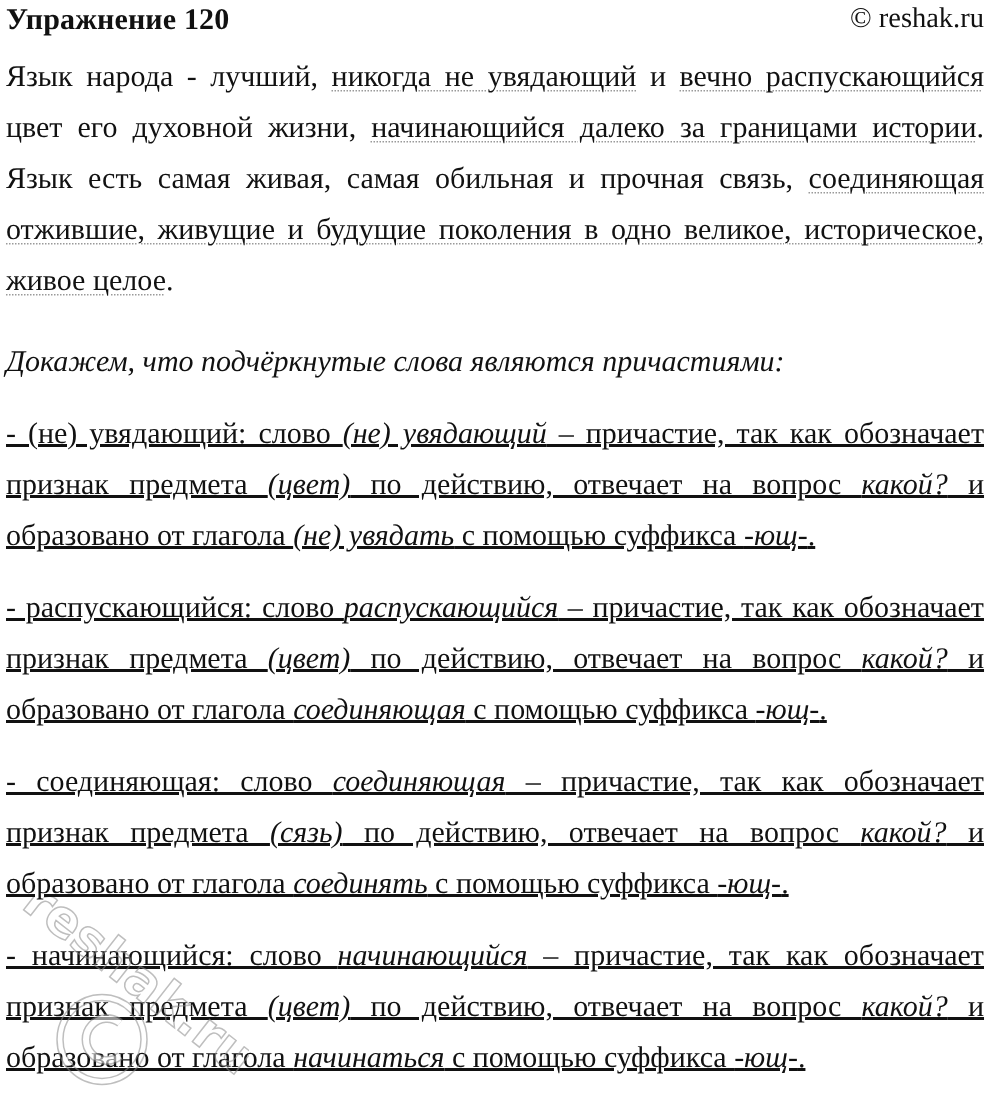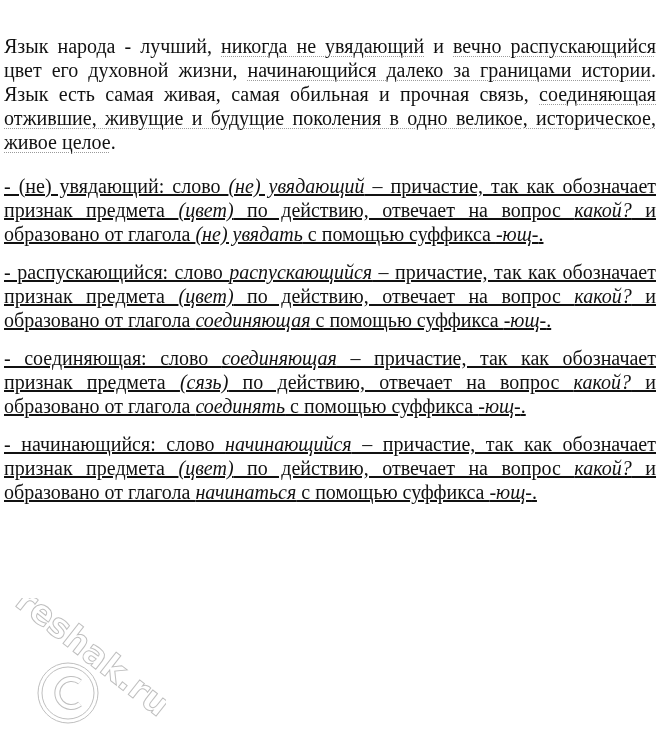--- a/index.html
+++ b/index.html
@@ -9,48 +9,51 @@
     color: #111111;
   }
   .header {
     position: absolute; left: 4px; right: 4px; top: 0; height: 26px;
     display: flex; justify-content: space-between; align-items: center;
   }
   .title { font-weight: bold; font-size: 20px; letter-spacing: 0.1px; }
   .copyright { font-size: 19px; }
   .content {
     position: absolute; left: 4px; top: 34px; width: 652px;
-    font-size: 20px; line-height: 24px;
+    font-size: 20px; line-height: 34px;
   }
   p { margin: 0; text-align: justify; text-align-last: left; }
   .para1 { margin-bottom: 20px; }
   .intro { margin-bottom: 14px; }
   .item { margin-bottom: 14px; text-decoration: underline; }
   .u {
     text-decoration: underline dotted #9a9a9a;
     text-decoration-thickness: 1px;
     text-underline-offset: 3px;
   }
   i { font-style: italic; }
   .watermark {
     position: absolute; left: -4px; top: 598px; width: 170px; height: 150px;
     pointer-events: none; opacity: 0.55;
   }
 </style>
 </head>
 <body>
 
 <div class="header">
+  <span class="title">Упражнение 120</span>
+  <span class="copyright">© reshak.ru</span>
 </div>
 
 <div class="content">
   <p class="para1">
     <span>Язык народа - лучший, </span><span class="u">никогда не увядающий</span><span> и </span><span class="u">вечно распускающийся</span><span> цвет его духовной жизни, </span><span class="u">начинающийся далеко за границами истории</span><span>. Язык есть самая живая, самая обильная и прочная связь, </span><span class="u">соединяющая отжившие, живущие и будущие поколения в одно великое, историческое, живое целое</span><span>.</span>
   </p>
 
+  <p class="intro"><i>Докажем, что подчёркнутые слова являются причастиями:</i></p>
 
   <p class="item">
     <span>- (не) увядающий: слово </span><i>(не) увядающий</i><span> – причастие, так как обозначает признак предмета </span><i>(цвет)</i><span> по действию, отвечает на вопрос </span><i>какой?</i><span> и образовано от глагола </span><i>(не) увядать</i><span> с помощью суффикса </span><i>-ющ-</i><span>.</span>
   </p>
 
   <p class="item">
     <span>- распускающийся: слово </span><i>распускающийся</i><span> – причастие, так как обозначает признак предмета </span><i>(цвет)</i><span> по действию, отвечает на вопрос </span><i>какой?</i><span> и образовано от глагола </span><i>соединяющая</i><span> с помощью суффикса </span><i>-ющ-</i><span>.</span>
   </p>
 
   <p class="item">

